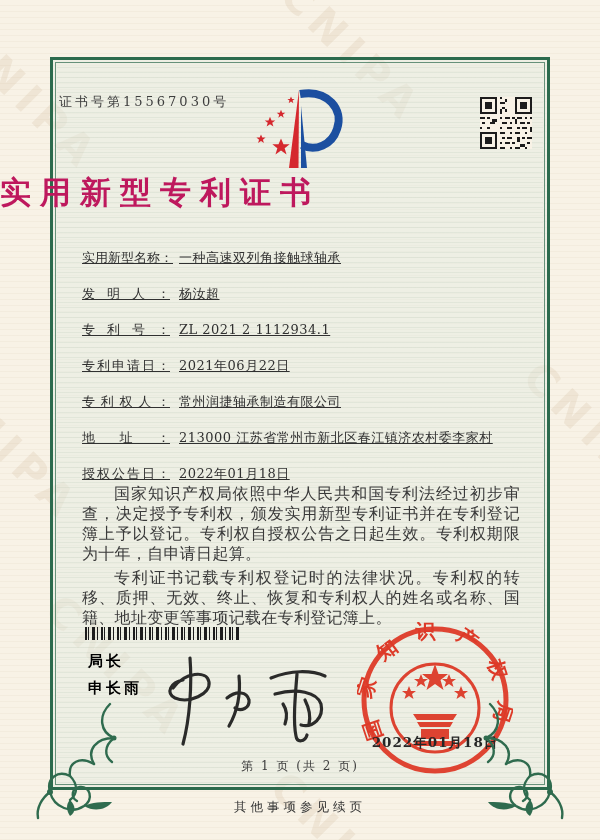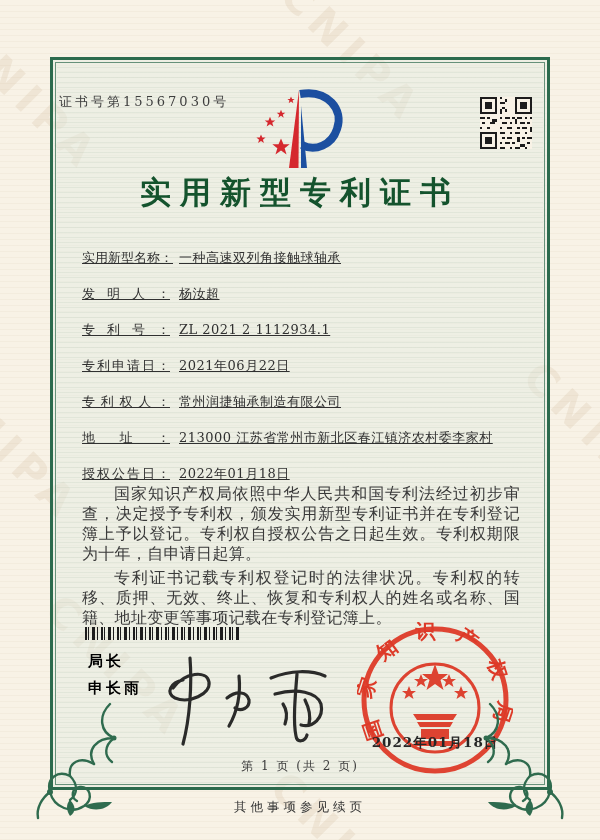--- a/index.html
+++ b/index.html
@@ -16,22 +16,22 @@
          border:3px solid #2c6a4d;background:rgba(228,236,226,.50);z-index:1;}
   .frame::before{content:"";position:absolute;inset:2px;border:1px solid rgba(44,106,77,.7);}
   .frame::after{content:"";position:absolute;inset:4px;
          background:repeating-linear-gradient(0deg,rgba(96,140,110,.09) 0 1px,transparent 1px 5px);}
   .ornament{position:absolute;z-index:3;width:112px;height:122px;}
   .orn-left{left:22px;bottom:18px;}
   .orn-right{right:22px;bottom:18px;transform:scaleX(-1);}
   .cert-no{position:absolute;left:59px;top:93px;z-index:2;font-size:13px;letter-spacing:3px;color:#3e3e3e;}
   .logo{position:absolute;left:248px;top:84px;z-index:2;}
   .qr{position:absolute;left:479px;top:97px;z-index:2;}
-  .title{position:absolute;left:0;top:172px;width:100%;text-align:center;z-index:2;
-         font-size:31px;font-weight:700;letter-spacing:9px;color:#14532d;}
+  .title{position:absolute;left:0;top:172px;width:100%;text-align:left;z-index:2;
+         font-size:31px;font-weight:700;letter-spacing:9px;color:#be185d;}
   .fields{position:absolute;left:82px;top:240px;width:437px;z-index:2;font-size:13px;color:#303030;}
   .frow{height:36px;line-height:36px;white-space:nowrap;position:relative;}
   .flabel{display:inline-block;width:88px;text-align:justify;text-align-last:justify;letter-spacing:0;text-decoration:underline;}
   .fvalue{margin-left:9px;letter-spacing:.5px;text-decoration:underline;}
   .fright{position:absolute;left:200px;top:0;}
   .fright .flabel2{letter-spacing:1px;}
   .paras{position:absolute;left:82px;top:484px;width:438px;z-index:2;font-size:16px;color:#3a3a3a;}
   .paras p{line-height:20px;text-indent:2em;text-align:justify;margin-bottom:4px;letter-spacing:.3px;}
   .barcode{position:absolute;left:85px;top:627px;width:156px;height:13px;z-index:2;
      background:repeating-linear-gradient(90deg,#1d1d1d 0 2px,transparent 2px 3px,#1d1d1d 3px 4px,

